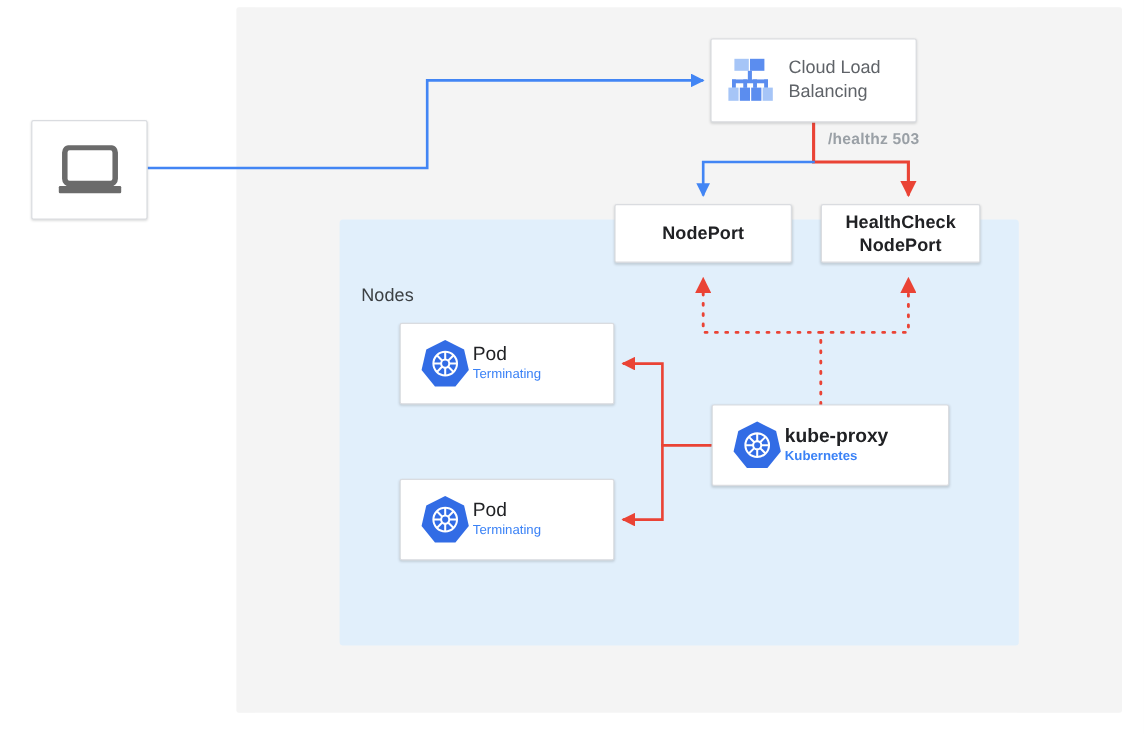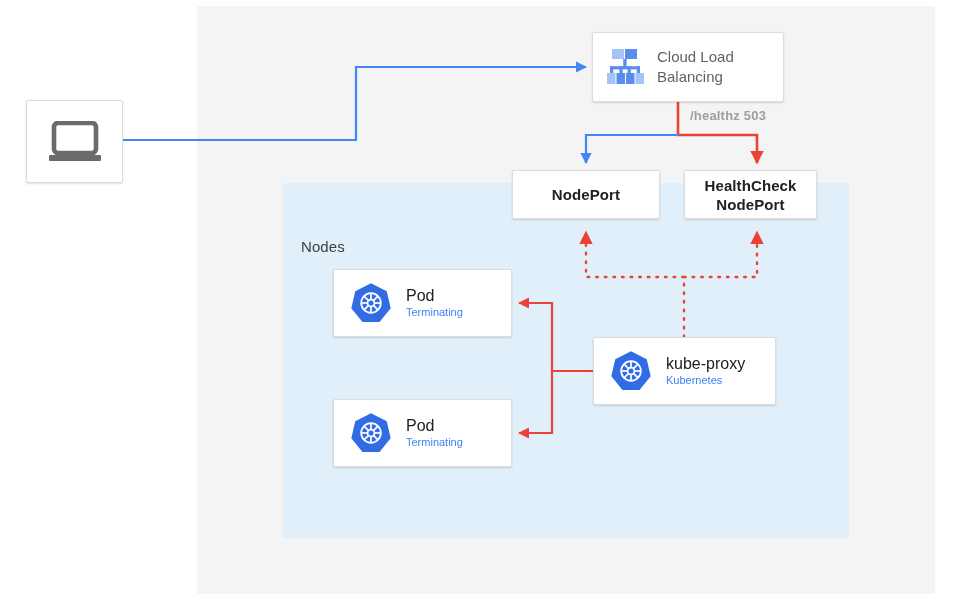--- a/index.html
+++ b/index.html
@@ -69,21 +69,21 @@
     width: 97px;
     height: 83px;
     justify-content: center;
   }
   .laptop-icon { display:block; }
 
   
   .clb-card {
     left: 592px;
     top: 32px;
-    width: 192px;
+    width: 172px;
     height: 70px;
     padding-left: 12px;
     gap: 10px;
   }
   .clb-text {
     font-size: 15px;
     color: #5f6368;
     line-height: 20px;
     white-space: nowrap;
   }
@@ -100,25 +100,25 @@
     line-height: 19px;
     letter-spacing: 0.1px;
     white-space: nowrap;
   }
   #nodeport-box  { left: 512px; top: 170px; width: 148px; height: 49px; }
   #hc-nodeport-box { left: 684px; top: 170px; width: 133px; height: 49px; }
 
   
   .k8s-card {
     padding-left: 16px;
-    gap: 14px;
+    gap: 2px;
   }
   #pod-top     { left: 333px; top: 269px; width: 179px; height: 68px; }
   #pod-bottom  { left: 333px; top: 399px; width: 179px; height: 68px; }
-  #kube-proxy  { left: 593px; top: 337px; width: 183px; height: 68px; }
+  #kube-proxy  { left: 593px; top: 337px; width: 198px; height: 68px; font-weight: bold; }
 
   .k8s-labels { display: flex; flex-direction: column; line-height: 1.18; }
   .k8s-title   { font-size: 16px; color: #202124; white-space: nowrap; }
   .k8s-sub     { font-size: 11px; color: #3b82f6; white-space: nowrap; }
 
   
   #wires {
     position: absolute;
     left: 0; top: 0;
     width: 953px; height: 612px;

